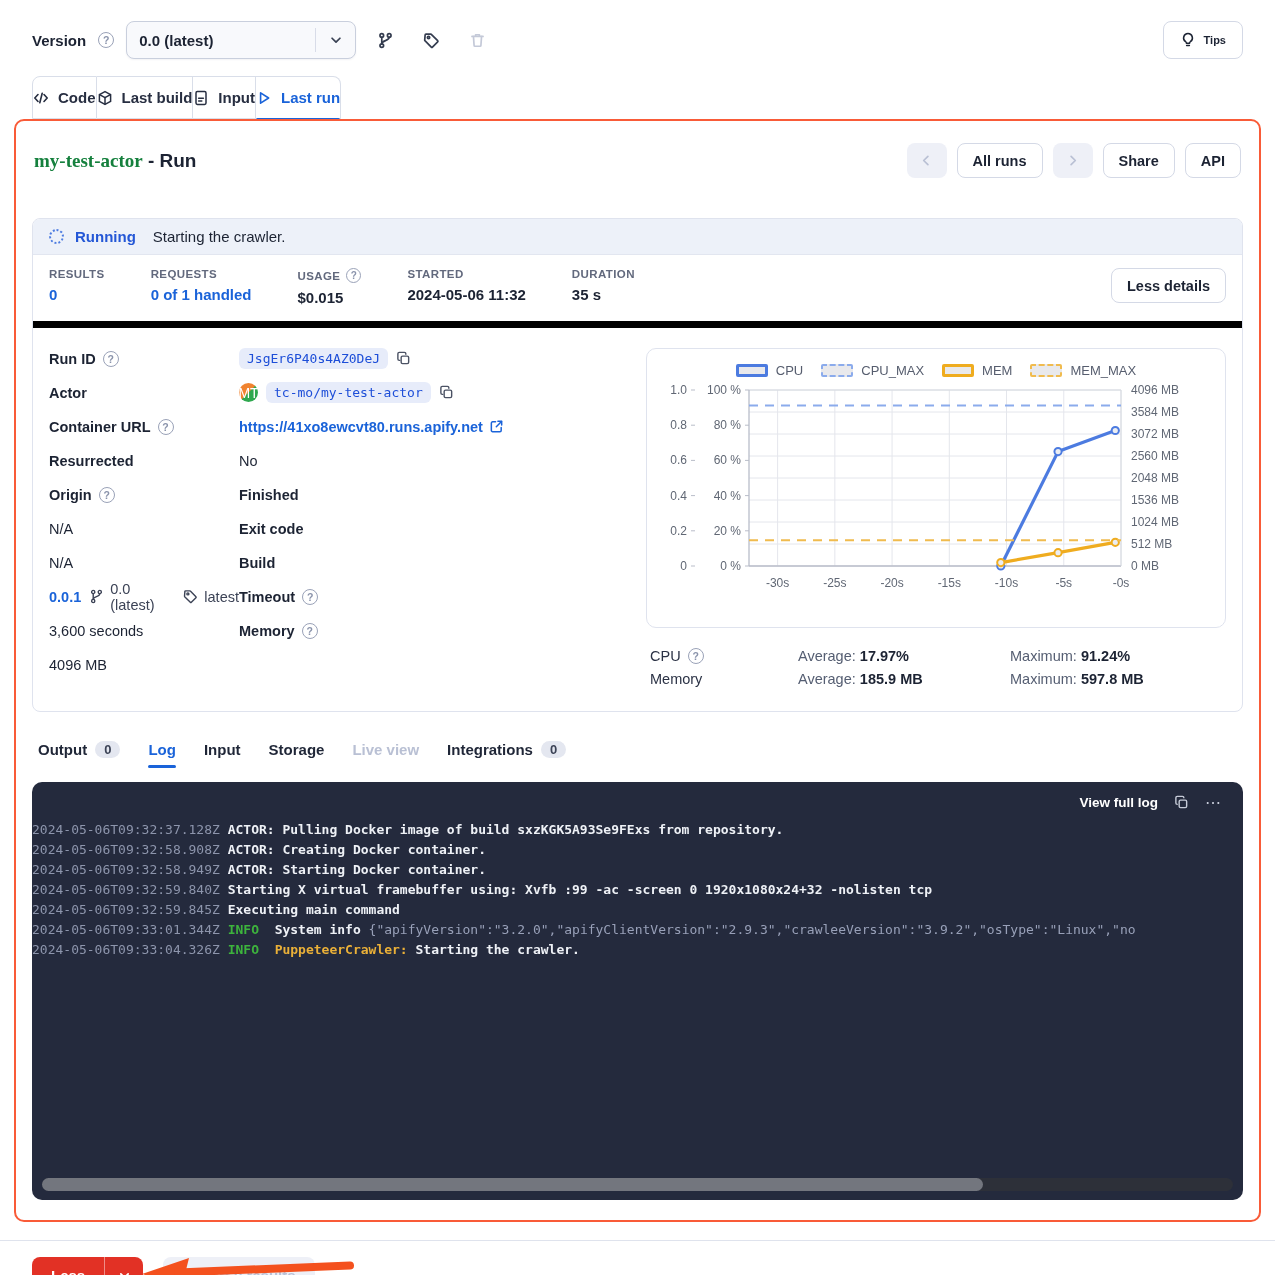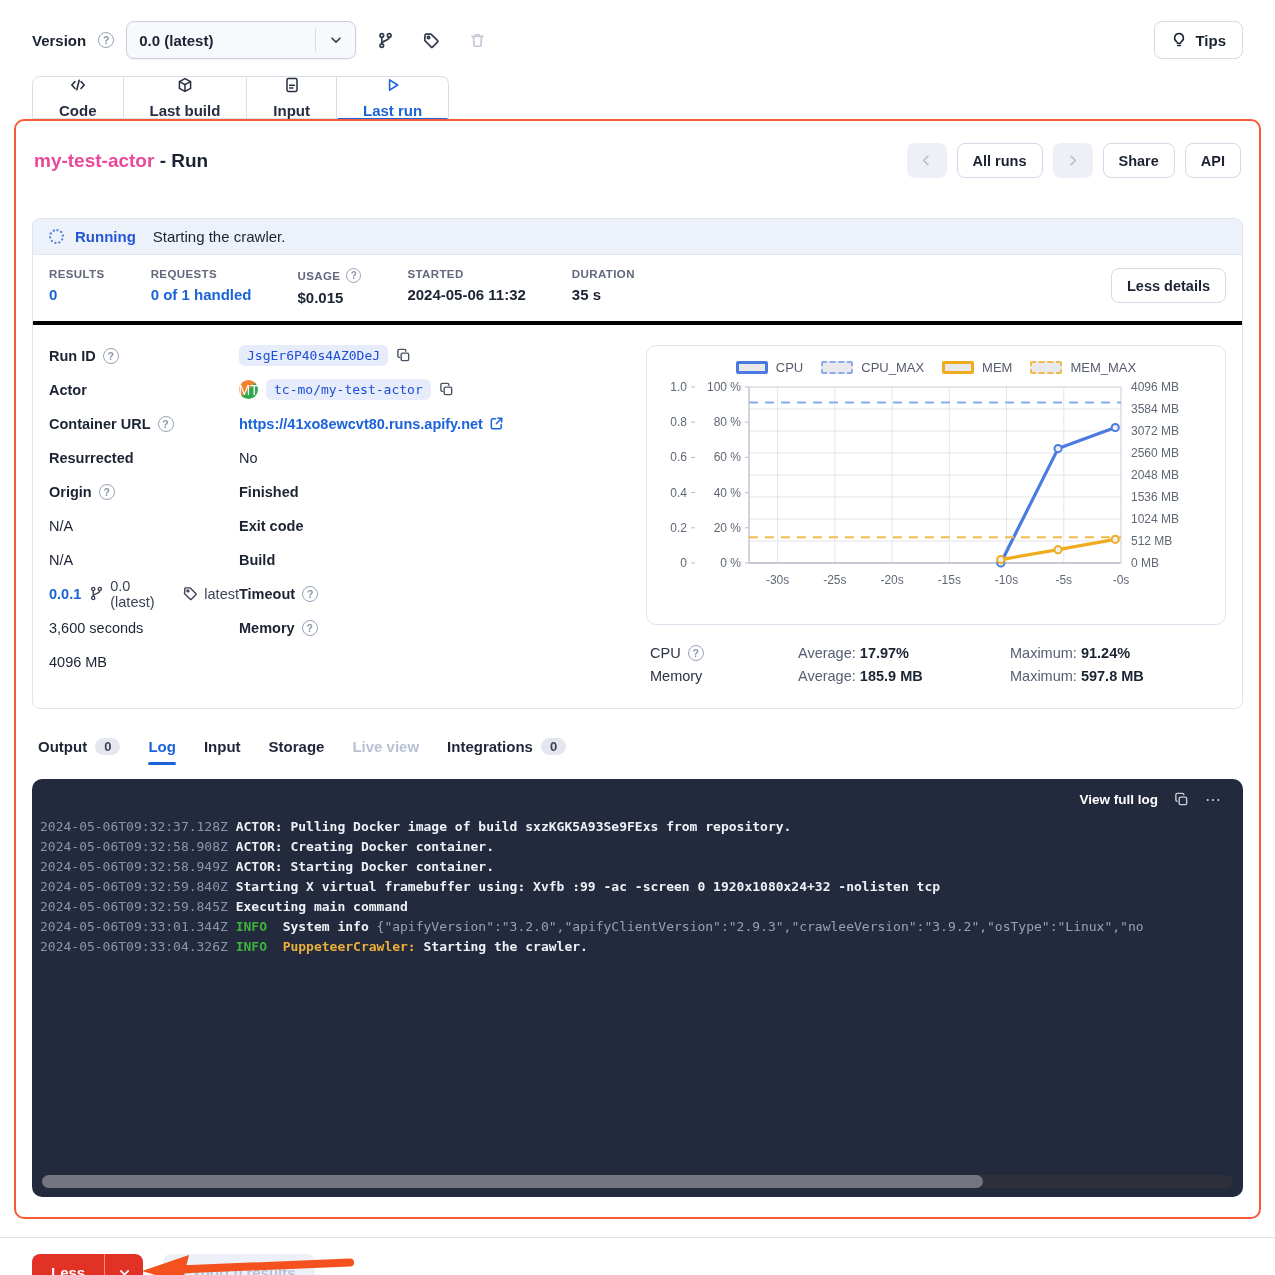--- a/index.html
+++ b/index.html
@@ -33,49 +33,49 @@
   }
   .icon-btn {
     width:34px; height:34px; display:flex; align-items:center; justify-content:center;
     background:none; border:none; color:#343c4f; cursor:pointer; padding:0;
   }
   .icon-btn.disabled { color:#c4c9d8; cursor:default; }
   .spacer { flex:1; }
   .tips-btn {
     display:flex; align-items:center; gap:8px; height:38px; padding:0 16px;
     border:1px solid #d4d9e6; border-radius:8px; background:#fff;
-    font-weight:700; font-size:15px; color:#1c2333; cursor:pointer;
+    font-weight:700; font-size:11px; color:#1c2333; cursor:pointer;
     font-family:inherit;
   }
 
   
   .top-tabs { display:flex; margin:0 18px; }
   .top-tab {
-    display:flex; align-items:center; gap:9px; padding:0 26px; height:43px;
+    display:flex; align-items:center; gap:9px; padding:0 0; height:43px;
     border:1px solid #d9dee9; border-left-width:0; background:#fff;
-    font-weight:700; font-size:15px; color:#272e41; cursor:pointer; position:relative;flex-direction:column;
+    font-weight:700; font-size:15px; color:#272e41; cursor:pointer; position:relative;
   }
   .top-tab:first-child { border-left-width:1px; border-top-left-radius:8px; }
   .top-tab:last-child { border-top-right-radius:8px; }
   .top-tab .ticon { color:#272e41; display:flex; }
   .top-tab.active { color:#1a63d9; }
   .top-tab.active .ticon { color:#1a63d9; }
   .top-tab.active::after {
     content:""; position:absolute; left:0; right:0; bottom:-3px; height:3px;
     background:#1a63d9; border-radius:2px;
   }
 
   
   .run-panel {
     border:2px solid #f95b38; border-radius:10px; background:#fff;
     padding:16px 16px 20px; position:relative;
   }
   .run-header { display:flex; align-items:center; margin:6px 2px 18px; }
   .run-title { font-size:19px; font-weight:700; }
-  .run-title .actor-name { color:#ec4899; }
+  .run-title .actor-name { color:#15803d;font-family:Liberation Serif, serif; }
   .hdr-buttons { margin-left:auto; display:flex; gap:10px; align-items:center; }
   .nav-btn {
     width:40px; height:35px; display:flex; align-items:center; justify-content:center;
     background:#eef0f7; border:none; border-radius:8px; color:#b9c0d4; cursor:default;
   }
   .btn-light {
     height:35px; padding:0 15px; border:1px solid #d4d9e6; border-radius:8px;
     background:#fff; font-weight:700; font-size:14.5px; color:#1c2333; cursor:pointer;
     font-family:inherit;
   }
@@ -87,21 +87,21 @@
     padding:9px 16px; border-bottom:1px solid #e2e6f0; font-size:15px;
   }
   .spinner {
     width:15px; height:15px; border-radius:50%;
     border:2px dotted #4c7be0; animation:spin 1.4s linear infinite; flex:0 0 auto;
   }
   @keyframes spin { to { transform:rotate(360deg); } }
   .status-state { color:#2457d6; font-weight:700; }
   .status-msg { color:#1c2333; margin-left:6px; }
 
-  .stats-row { display:flex; align-items:flex-start; padding:13px 16px 15px; border-bottom:4px solid #000000; }
+  .stats-row { display:flex; align-items:flex-start; padding:13px 16px 15px; border-bottom:7px solid #000000; }
   .stat { margin-right:46px; }
   .stat-label { display:flex; align-items:center; gap:6px; font-size:11.5px; font-weight:700; letter-spacing:.4px; color:#62697d; margin-bottom:6px; }
   .stat-label .help-dot { width:15px; height:15px; font-size:10px; }
   .stat-value { font-size:15px; font-weight:700; color:#1c2333; }
   .stat-value.accent { color:#1a63d9; }
   .less-details { margin-left:auto; }
 
   .details-area { display:flex; gap:28px; padding:20px 16px 24px; }
   .details-list { flex:1; display:grid; grid-template-columns:190px 1fr; row-gap:13px; align-content:start; font-size:14.5px; }
   .d-label { display:flex; align-items:center; gap:7px; font-weight:700; color:#1c2333; height:21px; }
@@ -138,21 +138,21 @@
   .run-tab.active { color:#1a63d9; }
   .run-tab.active::after { content:""; position:absolute; left:0; right:0; bottom:0; height:3px; background:#1a63d9; border-radius:2px; }
   .run-tab.disabled { color:#b9c0d4; cursor:default; }
 
   
   .log-panel { background:#242a3d; border-radius:10px; position:relative; height:418px; overflow:hidden; }
   .log-toolbar { display:flex; justify-content:flex-end; align-items:center; gap:16px; padding:13px 20px 6px; color:#fff; }
   .view-full { font-size:13.5px; font-weight:700; cursor:pointer; }
   .log-tool-ic { color:#c6cbd8; display:flex; cursor:pointer; }
   .log-dots { color:#c6cbd8; font-size:16px; letter-spacing:2px; cursor:pointer; line-height:10px; }
-  .log-lines { padding:4px 0 0 8px; font-family:"DejaVu Sans Mono", monospace; font-size:13px; line-height:20px; white-space:pre; overflow:hidden; }
+  .log-lines { padding:4px 0 0 0; font-family:"DejaVu Sans Mono", monospace; font-size:13px; line-height:20px; white-space:pre; overflow:hidden; }
   .seg-ts { color:#8d95ac; }
   .seg-plain { color:#eef1f6; font-weight:700; }
   .seg-info { color:#3db33d; font-weight:700; }
   .seg-source { color:#eab038; font-weight:700; }
   .seg-json { color:#98a0b8; }
   .log-scrollbar { position:absolute; left:10px; right:10px; bottom:9px; height:13px; background:#2d3039; border-radius:7px; }
   .log-thumb { width:79%; height:100%; background:#73767e; border-radius:7px; cursor:pointer; }
 
   
   .footer { border-top:1px solid #dfe3ed; margin-top:18px; padding:16px 32px 24px; display:flex; gap:20px; position:relative; background:#fff; }

